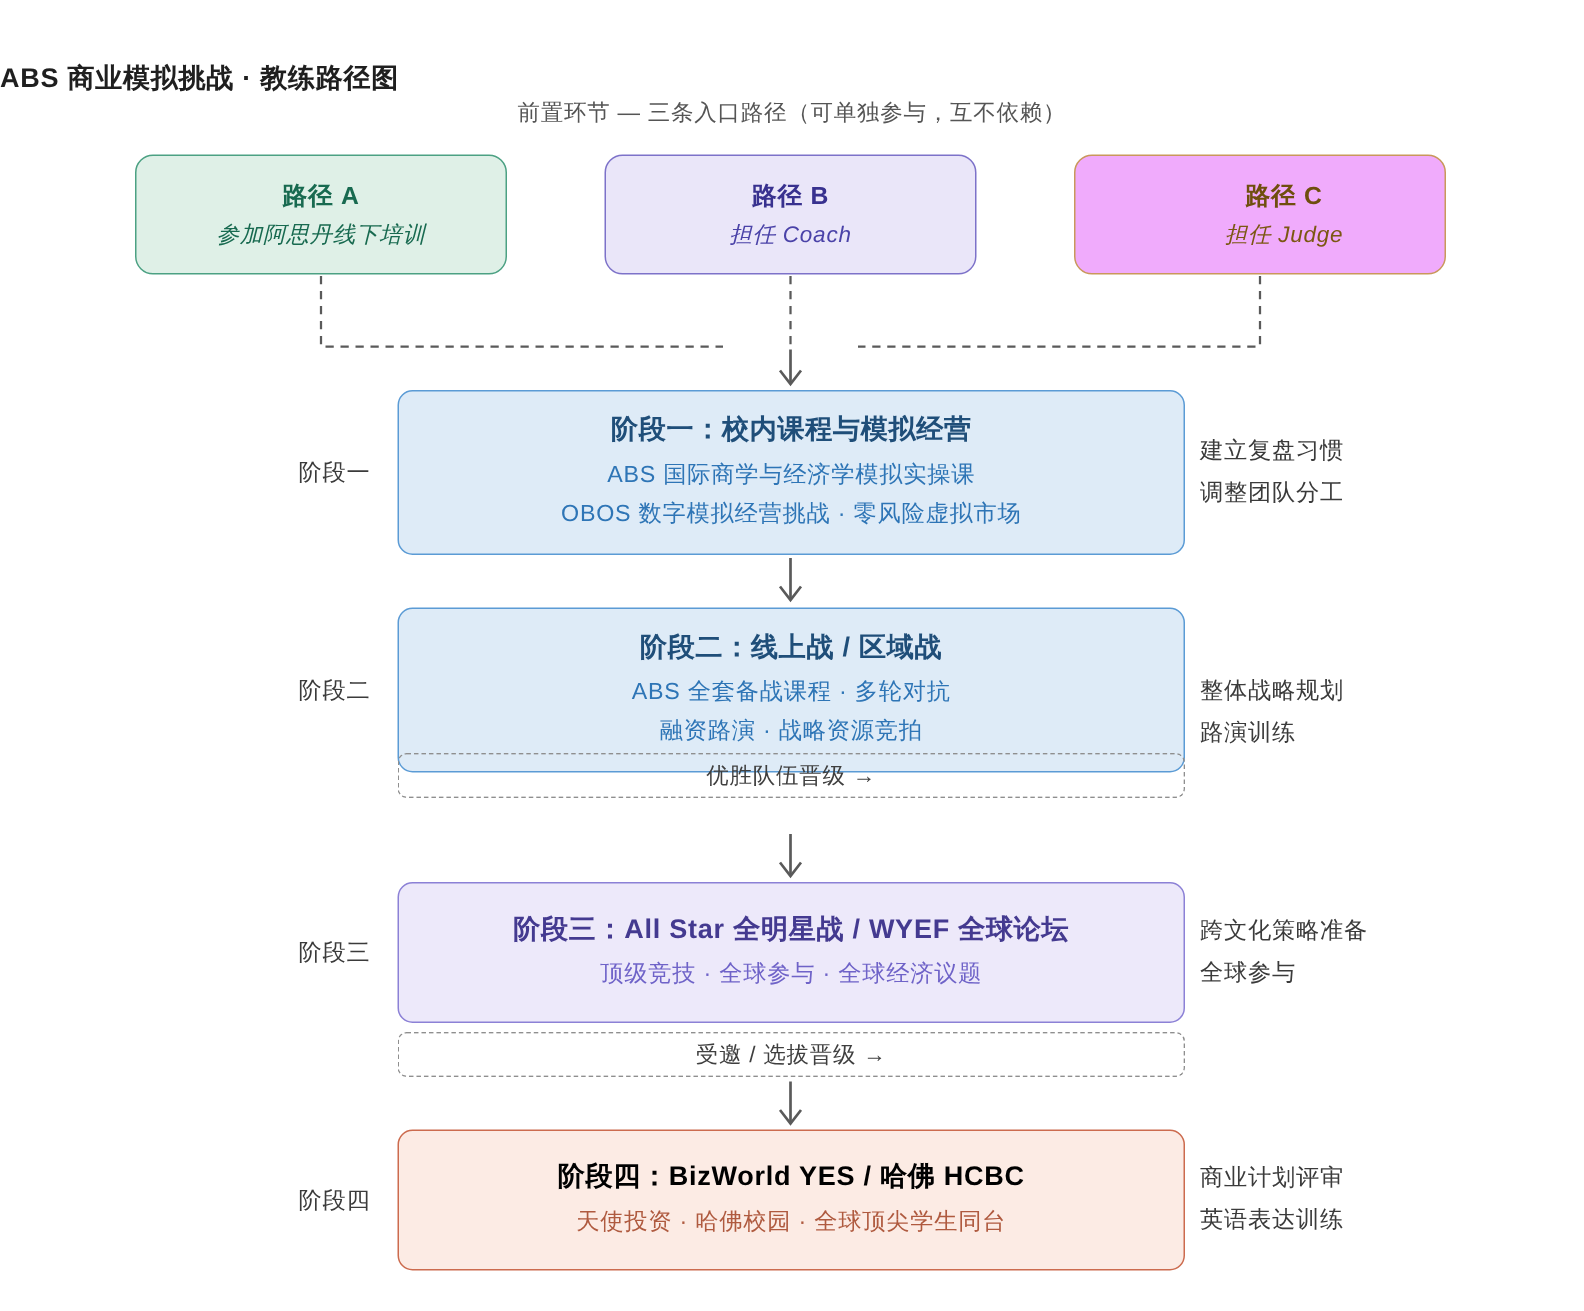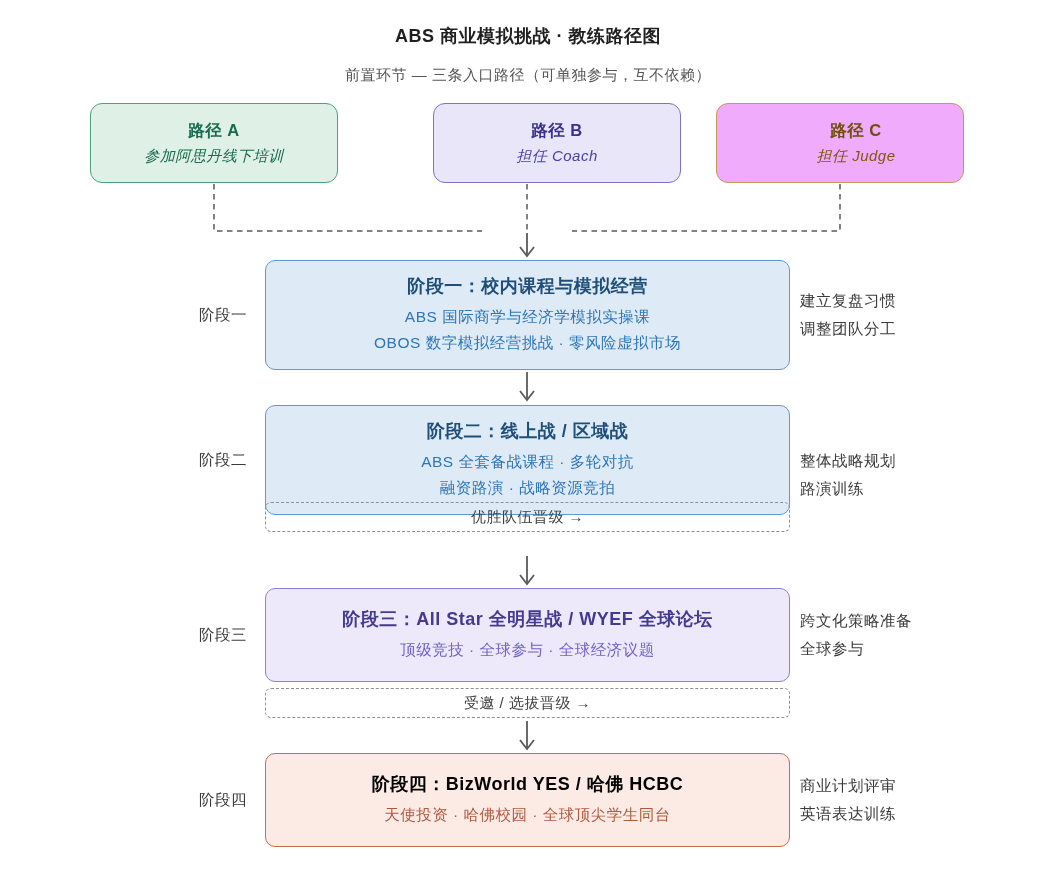--- a/index.html
+++ b/index.html
@@ -1,37 +1,37 @@
 <!DOCTYPE html>
 <html><head>
 <meta charset="utf-8">
 <style>
   html,body{margin:0;padding:0;background:#ffffff;}
   .canvas{
     position:relative;width:1056px;height:874px;background:#ffffff;overflow:hidden;
     font-family:"Liberation Sans","DejaVu Sans",sans-serif;
   }
   .title{
-    position:absolute;left:0;top:24px;width:1056px;text-align:center;
+    position:absolute;left:0;top:40px;width:1056px;text-align:left;
     font-size:18px;font-weight:bold;color:#1f1f1f;letter-spacing:.5px;
   }
   .subtitle{
     position:absolute;left:0;top:66px;width:1056px;text-align:center;
     font-size:15px;color:#555555;letter-spacing:.5px;
   }
   .entry{
     position:absolute;top:103px;width:248px;height:80px;border-radius:12px;
     box-sizing:border-box;border:1.6px solid;display:flex;flex-direction:column;
     align-items:center;justify-content:center;gap:5px;
   }
   .entry-title{font-size:16.5px;font-weight:bold;letter-spacing:.5px;}
   .entry-desc{font-size:15px;letter-spacing:.5px;font-style:italic;}
   .path-a{left:90px;background:#dff0e7;border-color:#4ca183;}
   .path-a .entry-title,.path-a .entry-desc{color:#186a50;}
-  .path-b{left:403px;background:#eae6f9;border-color:#7d72c9;margin-left:30px;}
+  .path-b{left:403px;background:#eae6f9;border-color:#7d72c9;}
   .path-b .entry-title{color:#38318f;}
   .path-b .entry-desc{color:#4a42a8;}
   .path-c{left:716px;background:#f0abfc;border-color:#c9985b;padding-left:32px;}
   .path-c .entry-title{color:#6f4e0e;}
   .path-c .entry-desc{color:#7b5712;}
   .connectors{position:absolute;left:0;top:0;width:1056px;height:874px;pointer-events:none;}
   .stage{
     position:absolute;left:265px;width:525px;border-radius:10px;box-sizing:border-box;
     border:1.6px solid;display:flex;flex-direction:column;align-items:center;justify-content:center;
   }

